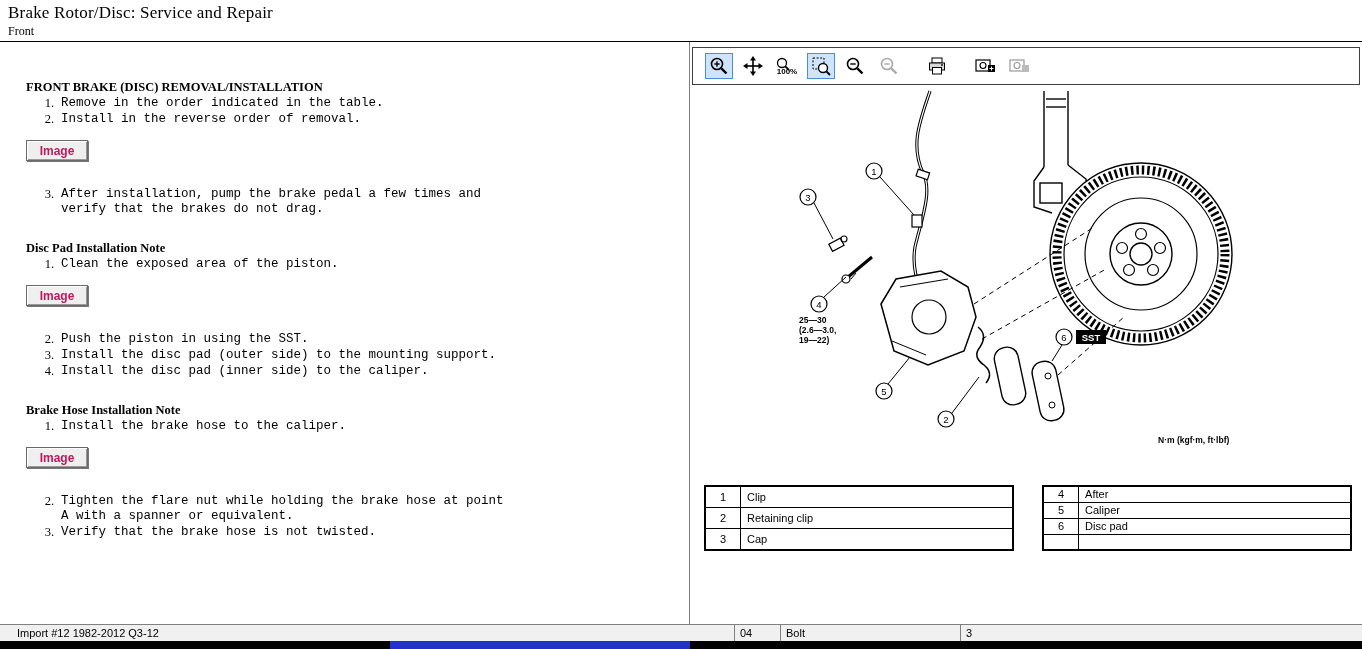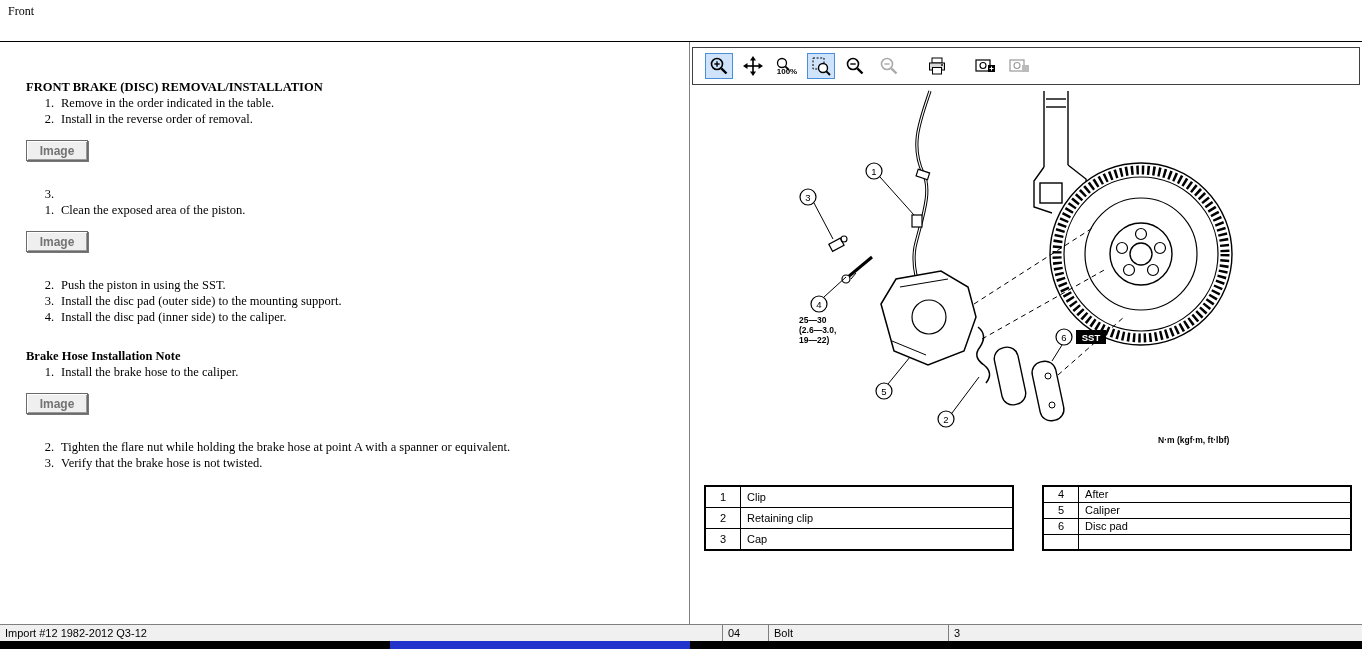--- a/index.html
+++ b/index.html
@@ -14,26 +14,26 @@
   
   .main { display:flex; height:582px; }
   .left-panel { width:690px; border-right:1px solid #808080; padding:38px 12px 0 26px; overflow:hidden; }
   .right-panel { flex:1; display:flex; flex-direction:column; overflow:hidden; }
 
   
   .sec-heading { font-weight:bold; font-size:12.5px; margin-top:24px; }
   .sec-heading.first { margin-top:0; }
   .step { display:flex; font-size:12.5px; line-height:15px; margin-left:12px; margin-top:1px; }
   .step .num { width:16px; text-align:right; margin-right:7px; flex:none; }
-  .step .txt { max-width:455px; }
+  .step .txt { max-width:455px;font-family:Liberation Mono, monospace; }
   .steps-after { margin-top:26px; }
   .img-btn {
     display:block; margin:13px 0 0 0; width:62px; height:21px;
     font-family:"Liberation Sans", sans-serif; font-size:12px; font-weight:bold;
-    background:#efefef; color:#737373;
+    background:#efefef; color:#be185d;
     border:1px solid #6a6a6a;
     box-shadow: inset 1px 1px 0 #ffffff, inset -1px -1px 0 #9a9a9a, 1px 1px 0 #777;
     cursor:pointer;
   }
 
   
   .toolbar {
     margin:5px 2px 0 2px; border:1px solid #404040; height:32px;
     display:flex; align-items:center; padding:18px 12px; background:#fff; flex:none;
   }
@@ -53,55 +53,58 @@
   table.legend td { border:1px solid #000; height:16px; }
   td.num-cell { width:36px; text-align:center; }
   td.label-cell { width:276px; padding-left:6px; }
 
   
   .statusbar {
     height:17px; border-top:1px solid #7f7f7f; background:#f0f0f0;
     display:flex; align-items:center; font-family:"Liberation Sans", sans-serif; font-size:11px;
   }
   .statusbar > div { height:100%; display:flex; align-items:center; padding:0 5px; }
-  .sb-left { width:722px; }
+  .sb-left { width:722px;margin-left:12px; }
   .sb-c1 { width:46px;  border-left:1px solid #7f7f7f; }
   .sb-c2 { width:180px; border-left:1px solid #7f7f7f; }
   .sb-c3 { width:172px; border-left:1px solid #7f7f7f; }
   .sb-c4 { flex:1;      border-left:1px solid #7f7f7f; }
 
   
   .taskbar { height:8px; background:#000; position:relative; }
   .task-blue { position:absolute; left:390px; width:300px; top:0; bottom:0; background:#2233cc; }
 </style>
 </head>
 <body>
 
 <div class="header">
+  <div class="title">Brake Rotor/Disc:  Service and Repair</div>
   <div class="subtitle">Front</div>
 </div>
 
 <div class="main">
 
   <div class="left-panel">
 
     <div class="sec-heading first">FRONT BRAKE (DISC) REMOVAL/INSTALLATION</div>
     <div class="step">
       <span class="num">1.</span>
       <span class="txt">Remove in the order indicated in the table.</span>
     </div>
     <div class="step">
       <span class="num">2.</span>
       <span class="txt">Install in the reverse order of removal.</span>
     </div>
     <button class="img-btn">Image</button>
     <div class="step steps-after">
       <span class="num">3.</span>
-    </div>
-
+      <span class="txt">After installation, pump the brake pedal a few times and verify that the brakes do not drag.</span>
+    </div>
+
+    <div class="sec-heading">Disc Pad Installation Note</div>
     <div class="step">
       <span class="num">1.</span>
       <span class="txt">Clean the exposed area of the piston.</span>
     </div>
     <button class="img-btn">Image</button>
     <div class="step steps-after">
       <span class="num">2.</span>
       <span class="txt">Push the piston in using the SST.</span>
     </div>
     <div class="step">

